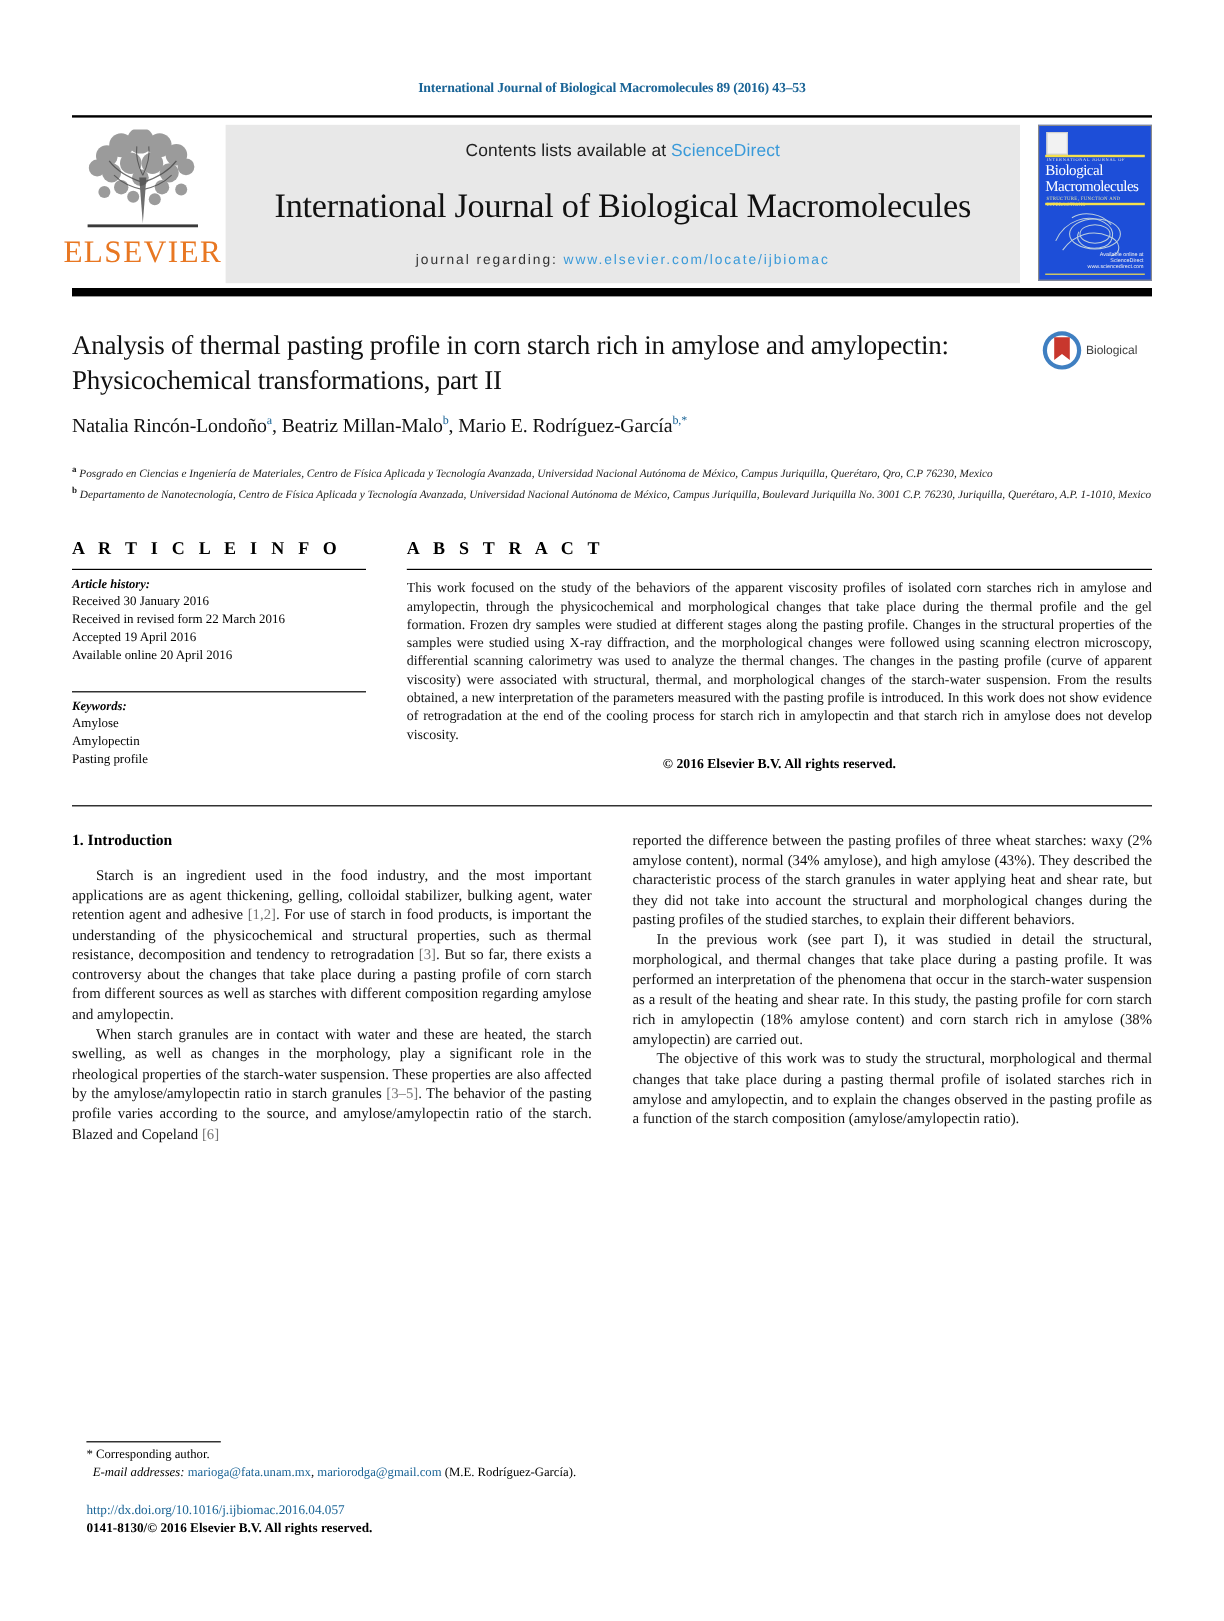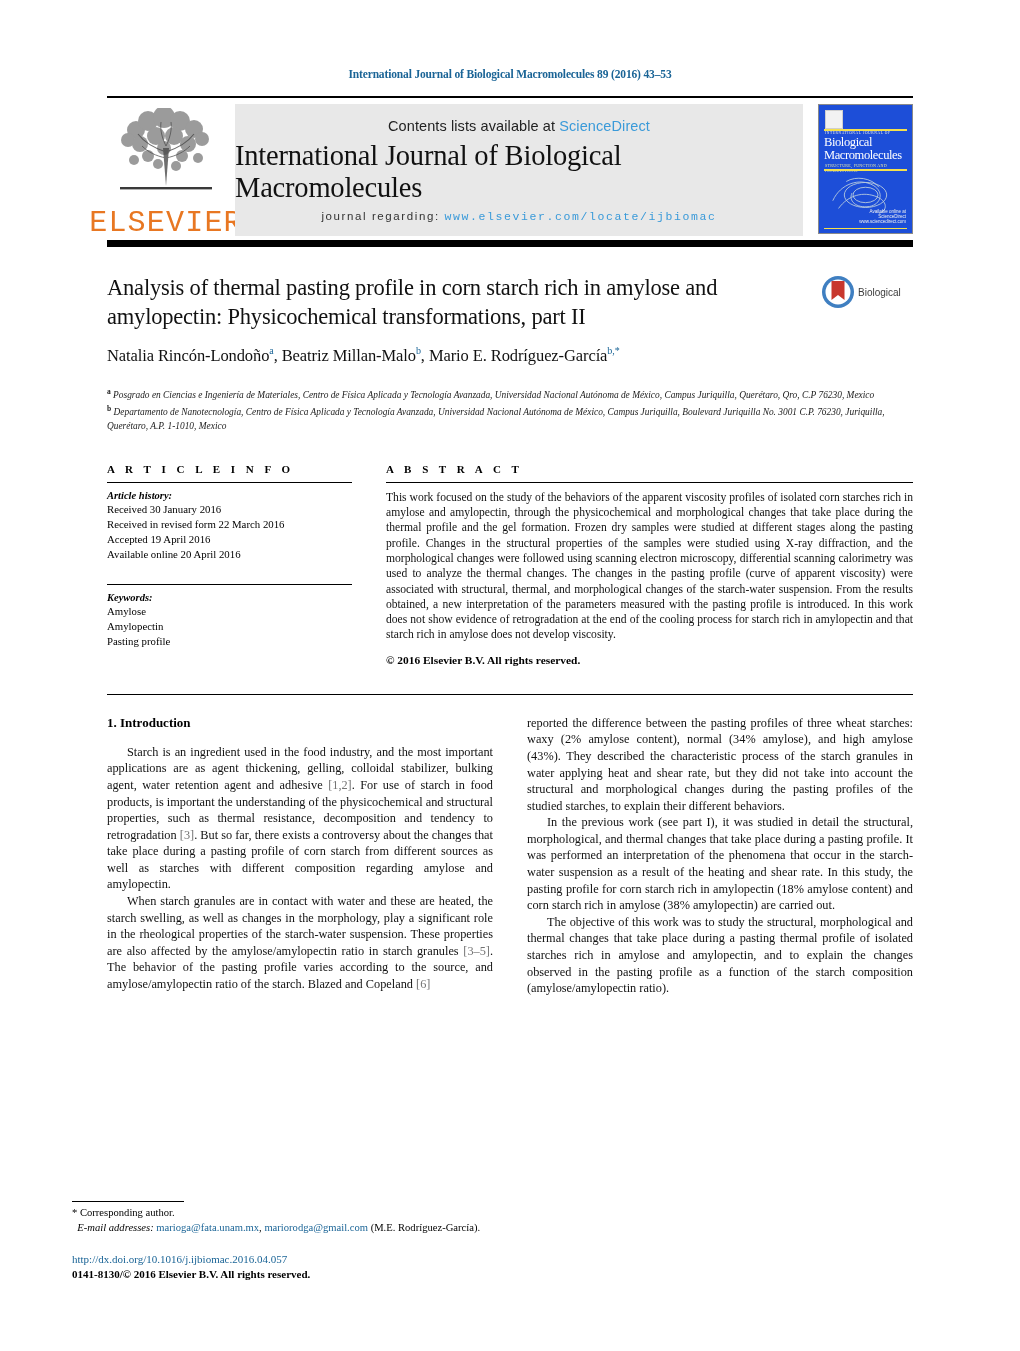--- a/index.html
+++ b/index.html
@@ -13,21 +13,21 @@
     font-family: "Liberation Serif", serif;
     color: #000;
     position: relative;
     overflow: hidden;
   }
   .page {
     width: 1020px;
     height: 1328px;
     position: relative;
     box-sizing: border-box;
-    padding: 0 107px;
+    padding: 0 60px;
   }
 
   
   .running-head {
     text-align: center;
     font-size: 11.5px;
     font-weight: bold;
     color: #1a6496;
     padding-top: 68px;
     letter-spacing: -0.15px;
@@ -51,26 +51,26 @@
     align-items: center;
     justify-content: flex-start;
     padding-top: 4px;
   }
   .elsevier-tree {
     width: 104px;
     height: 88px;
     position: relative;
   }
   .elsevier-word {
-    font-family: Liberation Mono, monospace;
-    font-size: 30px;
+    font-family: Liberation Serif, serif;
+    font-size: 26px;
     letter-spacing: 1.2px;
     color: #E87722;
     line-height: 1;
-    margin-top: 12px;
+    margin-top: 1px;
   }
   .center-band {
     flex: 1;
     background: #e8e8e8;
     margin: 0 10px;
     display: flex;
     flex-direction: column;
     justify-content: space-between;
     align-items: center;
     padding: 14px 0 13px 0;
@@ -92,21 +92,20 @@
     letter-spacing: -0.2px;
   }
   .homepage-line {
     font-size: 11.5px;
     font-family: "Liberation Sans", sans-serif;
     letter-spacing: 1.6px;
     color: #333;
   }
   .homepage-line .url {
     color: #3a9ad9;
-    font-family: Liberation Mono, monospace;
   }
   .cover-block {
     width: 100px;
     flex: 0 0 100px;
     display: flex;
     align-items: flex-start;
     justify-content: flex-end;
   }
   .cover-img {
     width: 95px;
@@ -210,21 +209,21 @@
 
   
   .info-abstract {
     margin-top: 30px;
     display: flex;
     gap: 34px;
   }
   .col-info { flex: 0 0 245px; }
   .col-abstract { flex: 1; }
   .sec-label {
-    font-size: 11px;
+    font-size: 15px;
     font-weight: bold;
     letter-spacing: 4px;
     font-family: "Liberation Serif", serif;
     color: #000;
   }
   .hr-thick {
     border-top: 1.8px solid #000;
     margin-top: 7px;
     margin-bottom: 7px;
   }
@@ -243,21 +242,21 @@
   .kw-block { margin-top: 22px; }
   .abstract-text {
     font-size: 11.6px;
     line-height: 15.3px;
     text-align: justify;
     font-family: "Liberation Serif", serif;
     color: #111;
   }
   .copyright {
     margin-top: 11px;
-    text-align: left;
+    text-align: center;
     font-size: 11.4px;
     font-weight: bold;
     font-family: "Liberation Serif", serif;
   }
 
   
   .body-sep {
     border-top: 1.3px solid #000;
     margin-top: 28px;
   }

